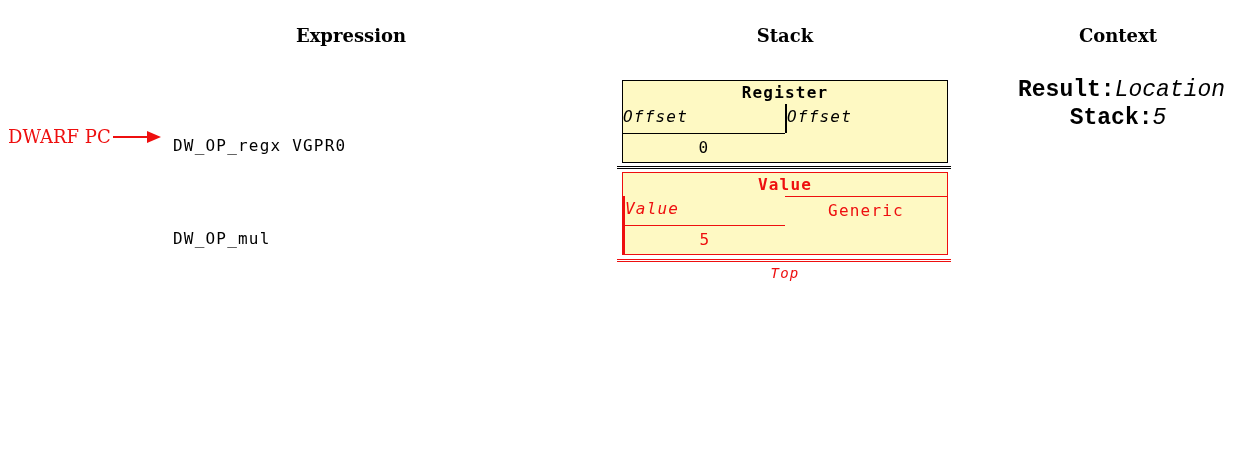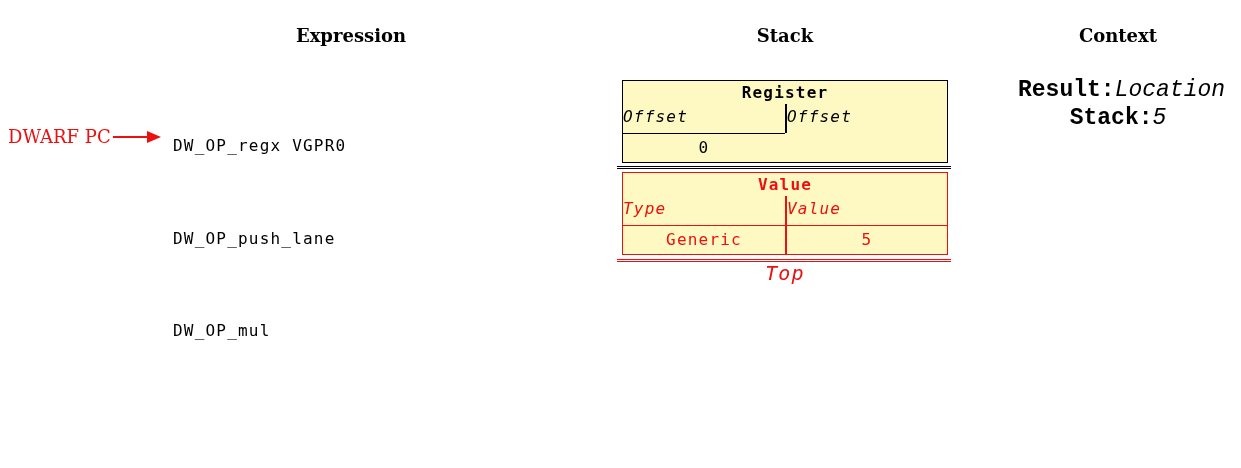--- a/index.html
+++ b/index.html
@@ -60,21 +60,21 @@
   .dbl-line {
     position:absolute; left:617px; width:334px; height:2.6px;
     box-sizing:border-box;
     border-top:1.5px solid var(--c);
     border-bottom:1.5px solid var(--c);
   }
   .top-label {
     position:absolute; left:622px; top:263px; width:326px;
     text-align:center;
     font-family:"DejaVu Sans Mono", monospace;
-    font-style:italic; font-size:20px; letter-spacing:1.2px;
+    font-style:italic; font-size:14px; letter-spacing:1.2px;
     line-height:20px;
     color:var(--red);
   }
   
   .context-fields {
     position:absolute; left:1018px; top:76px; width:200px;
     text-align:center;
     font-family:Liberation Mono, monospace;
     font-size:23px; line-height:28px;
   }
@@ -85,21 +85,20 @@
 <body>
 
 <div id="canvas" style="--red: #ee0f0f;">
 
   <div class="col-header" style="left:251px;">Expression</div>
   <div class="col-header" style="left:685px;">Stack</div>
   <div class="col-header" style="left:1018px;">Context</div>
 
   <div class="expr-list">
     <div>DW_OP_regx VGPR0</div>
-    <div>DW_OP_push_lane</div>
     <div>DW_OP_mul</div>
     
     
     
     
     
     
     
     
   </div>
@@ -118,21 +117,20 @@
       <div class="stk-h">Offset</div>
       <div class="stk-h stk-cell-right">Offset</div>
       <div class="stk-d">0</div>
     </div>
   </div>
   <div class="dbl-line" style="top: 166px; --c: #000000;"></div>
 
   <div class="stk-table" style="top: 172px; --c: #ee0f0f;">
     <div class="stk-title">Value</div>
     <div class="stk-grid">
-      <div class="stk-h">Type</div>
       <div class="stk-h stk-cell-right">Value</div>
       <div class="stk-d">Generic</div>
       <div class="stk-d stk-cell-right">5</div>
     </div>
   </div>
   <div class="dbl-line" style="top: 259px; --c: #ee0f0f;"></div>
 
   <div class="top-label">Top</div>
 
   <div class="context-fields">

